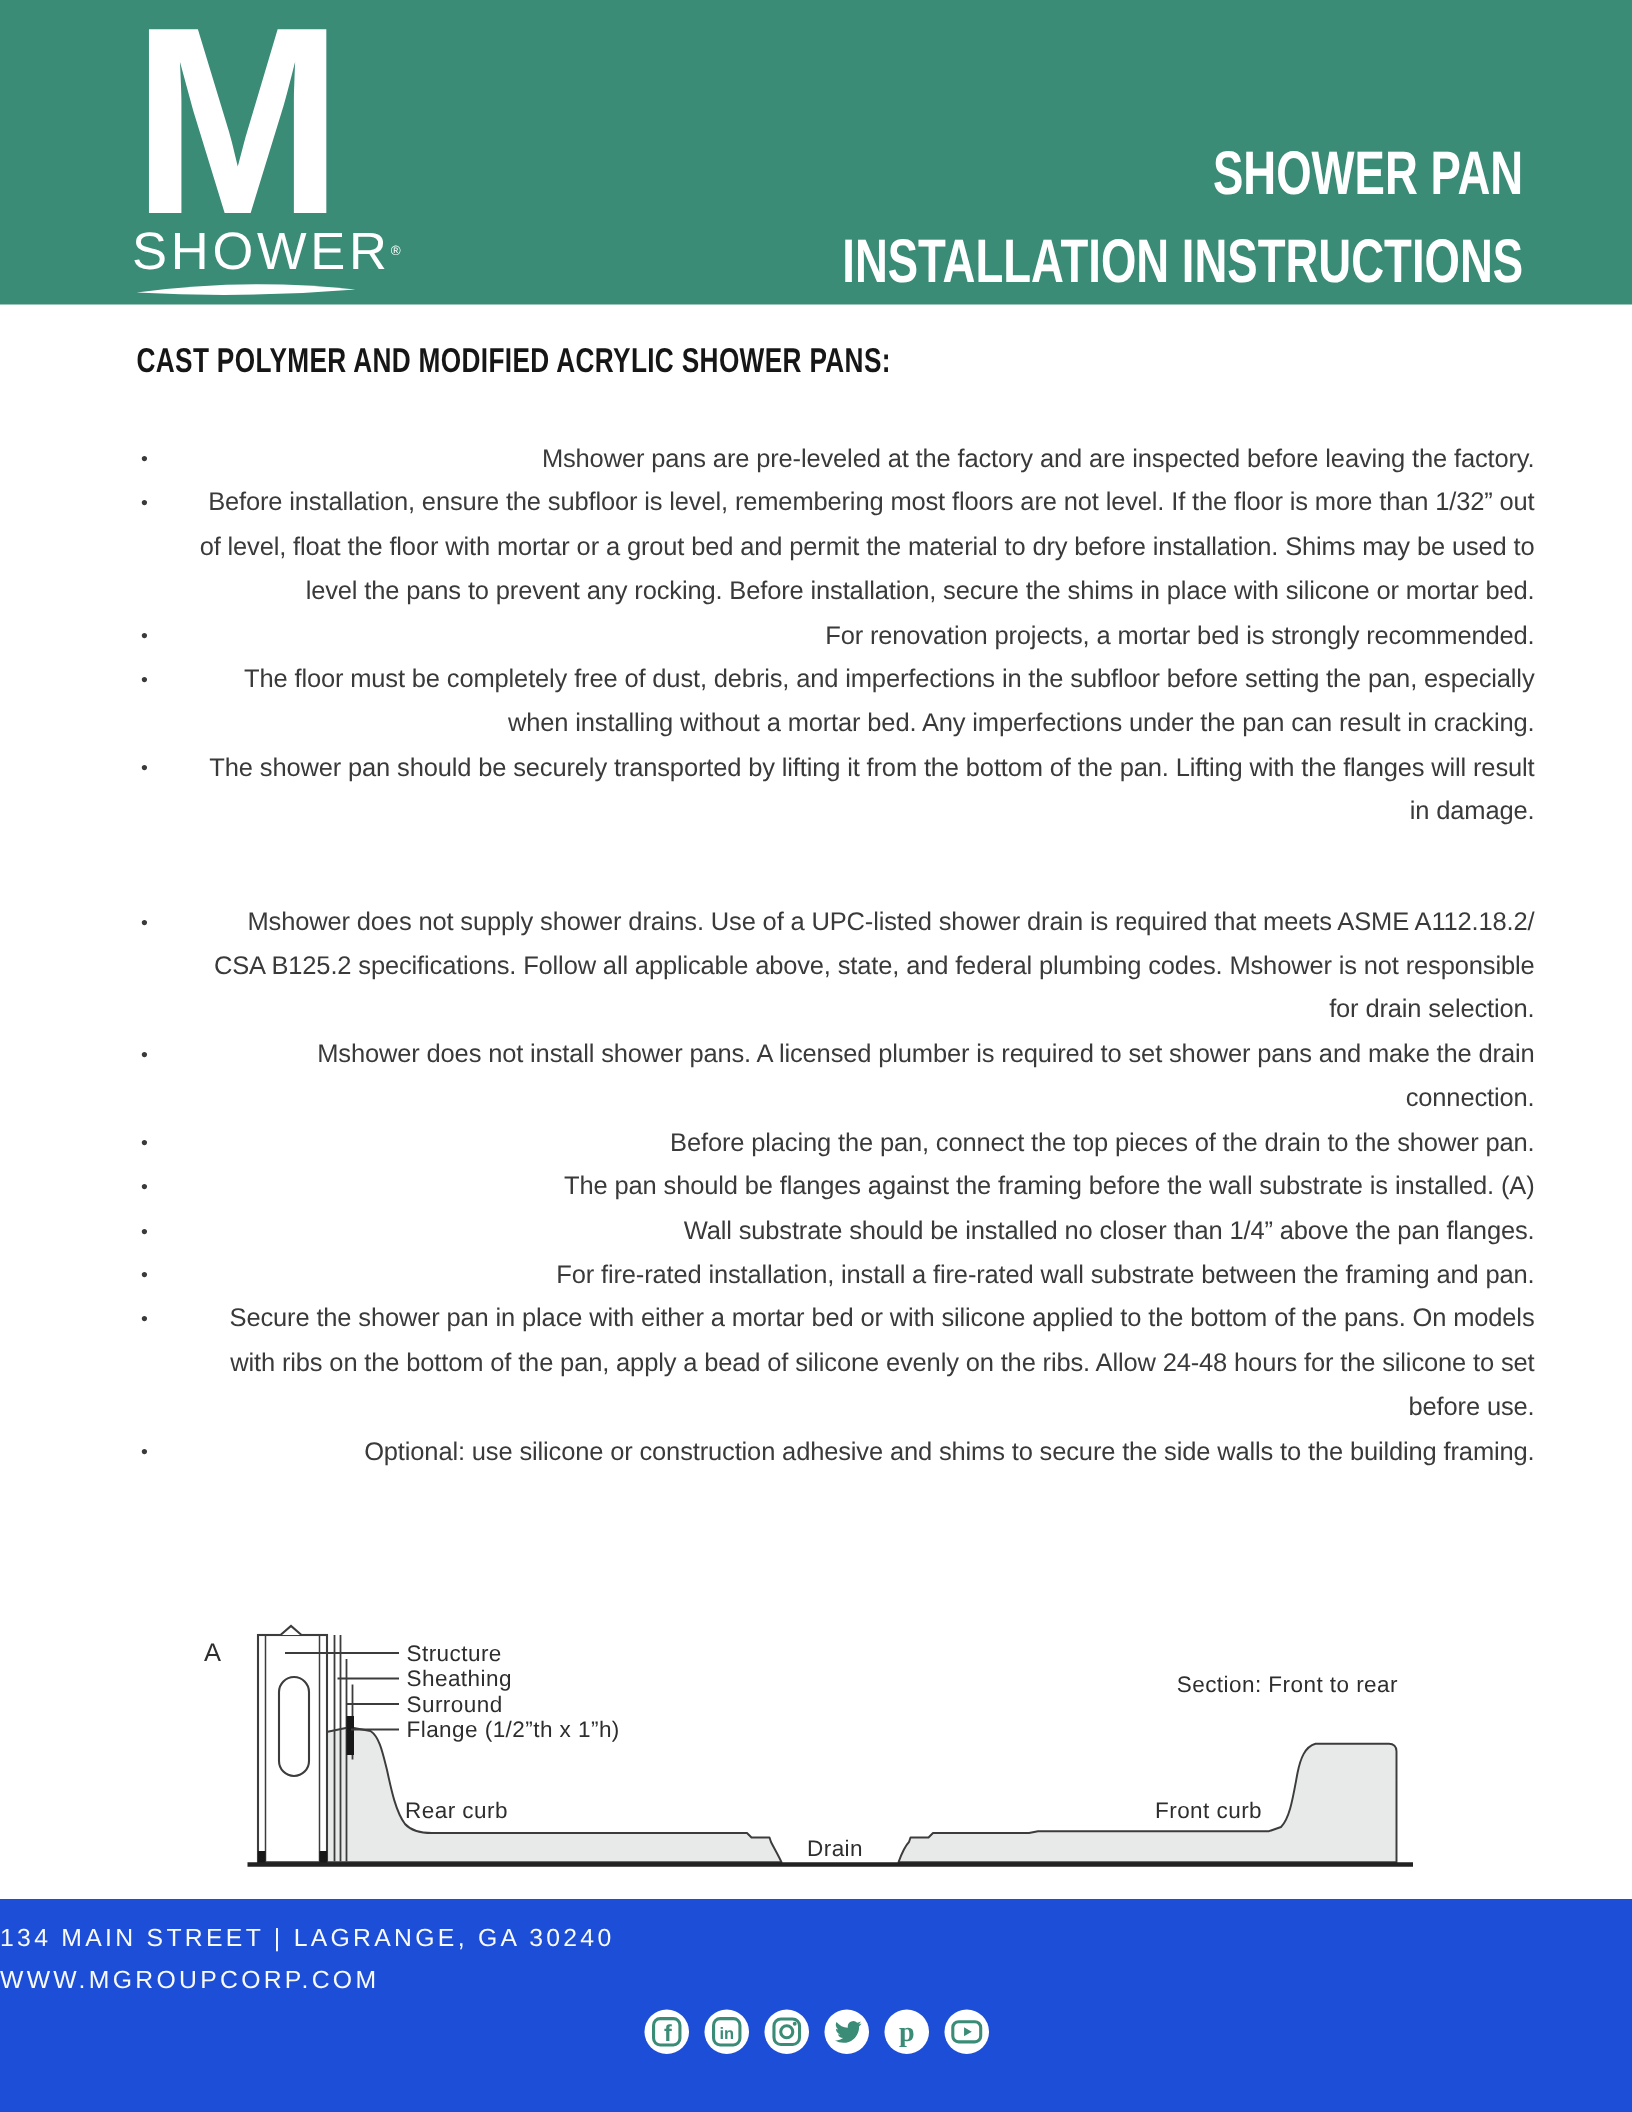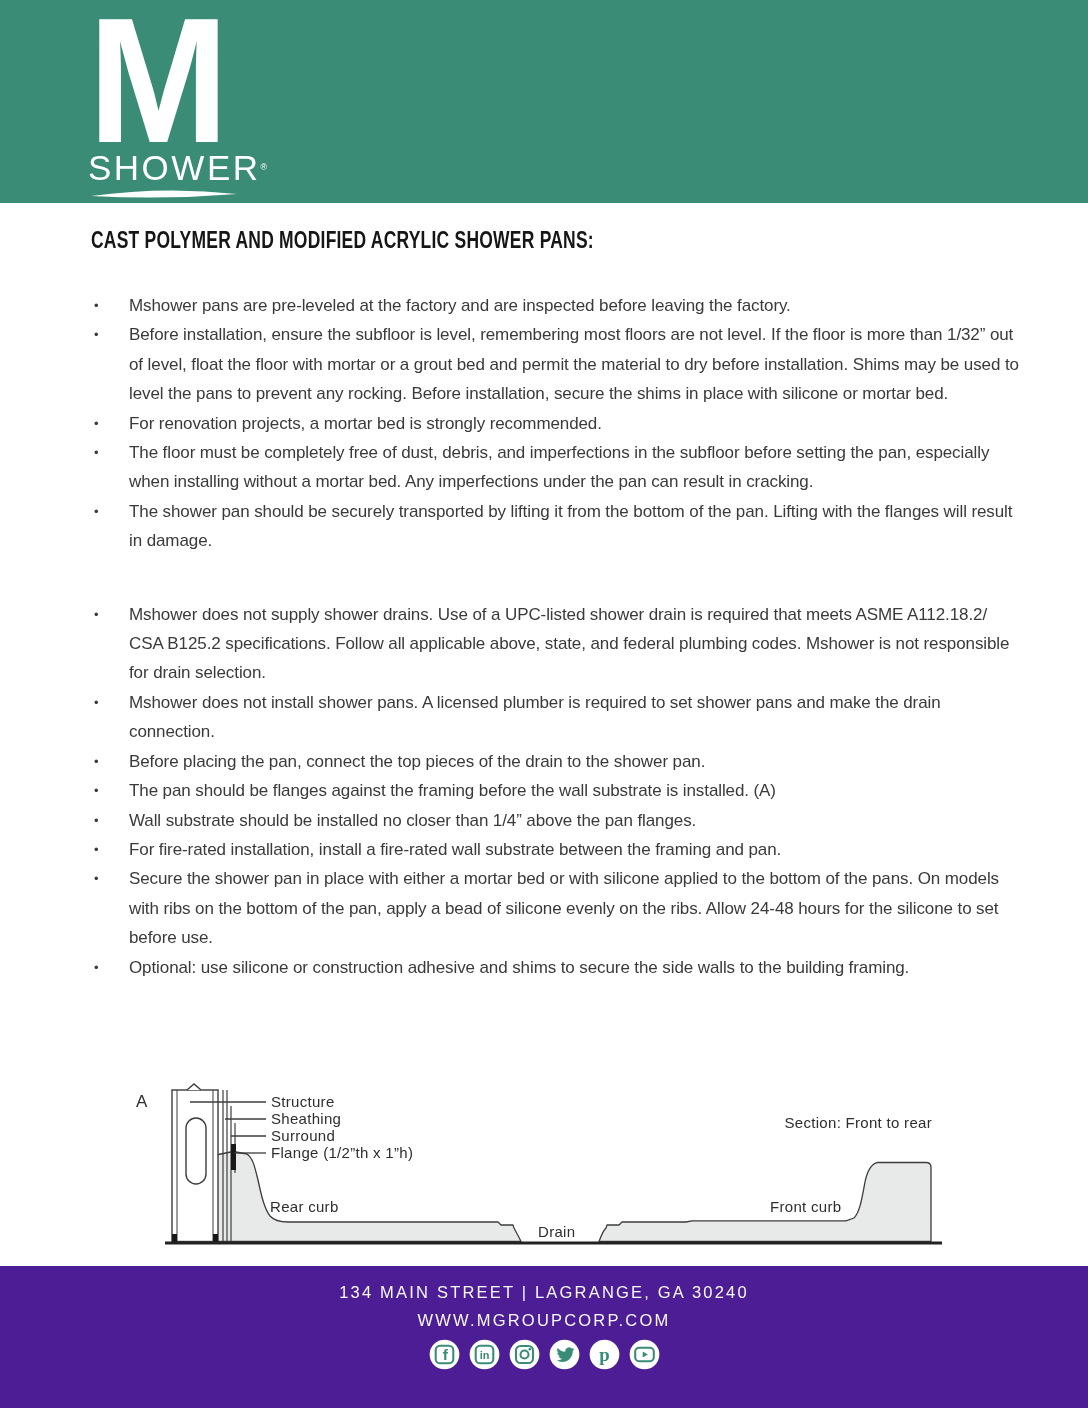--- a/index.html
+++ b/index.html
@@ -24,30 +24,30 @@
   .h1,.h2{color:#161616;font-weight:800;}
   .h1{font-size:23px;margin:0 0 0 0;}
   .h2{font-size:26px;margin:0;}
   .cond-l{display:inline-block;transform:scaleX(.76);transform-origin:0 50%;white-space:nowrap;letter-spacing:.3px;}
   .gap1{height:29px;}
   .gap2{height:8px;}
   .gap3{height:36px;}
   ul.blist{list-style:none;margin:0;padding:0;font-size:17px;line-height:29.4px;color:#3a3a3a;letter-spacing:-.1px;}
   ul.blist li{display:flex;}
   ul.blist .dot{width:35px;flex:0 0 35px;padding-left:3px;font-size:13px;}
-  ul.blist .btxt{flex:1;}
+  ul.blist .btxt{flex:1;text-align:right;}
 
   
   .diagram{position:absolute;left:120px;top:1078px;width:850px;height:172px;}
   .diagram text{font-family:"Liberation Sans",sans-serif;font-size:15px;fill:#2e2e2e;letter-spacing:.3px;}
   .diagram .big{font-size:17px;}
 
   
-  .ftr{position:absolute;left:0;top:1266px;width:1088px;height:142px;background:#4c1d95;
-       color:#f7faf9;text-align:center;}
+  .ftr{position:absolute;left:0;top:1266px;width:1088px;height:142px;background:#1d4ed8;
+       color:#f7faf9;}
   .ftr-line{font-size:16.5px;letter-spacing:2.2px;line-height:27.5px;font-weight:400;}
   .ftr-pad{height:13px;}
   .socials{margin-top:5px;display:flex;justify-content:center;gap:9px;}
   .soc{width:31px;height:31px;display:inline-block;}
 </style>
 </head>
 <body>
 
 <div class="page">
 
@@ -57,20 +57,24 @@
       <div class="logo-word">
         <span>SHOWER</span>
         <span class="logo-reg">®</span>
       </div>
       <div class="logo-swoosh">
         <svg width="152" height="12" viewBox="0 0 152 12">
           <path d="M3 6 Q 76 -4 149 4 Q 76 10 3 6 Z" fill="#ffffff"></path>
         </svg>
       </div>
     </div>
+    <div class="hdr-title">
+      <div><span class="cond">SHOWER PAN</span></div>
+      <div><span class="cond">INSTALLATION INSTRUCTIONS</span></div>
+    </div>
   </div>
 
   <div class="content">
     <div class="h1">
       <span class="cond-l">CAST POLYMER AND MODIFIED ACRYLIC SHOWER PANS:</span>
     </div>
     <div class="gap1"></div>
     <div class="gap2"></div>
     <ul class="blist">
       <li>

